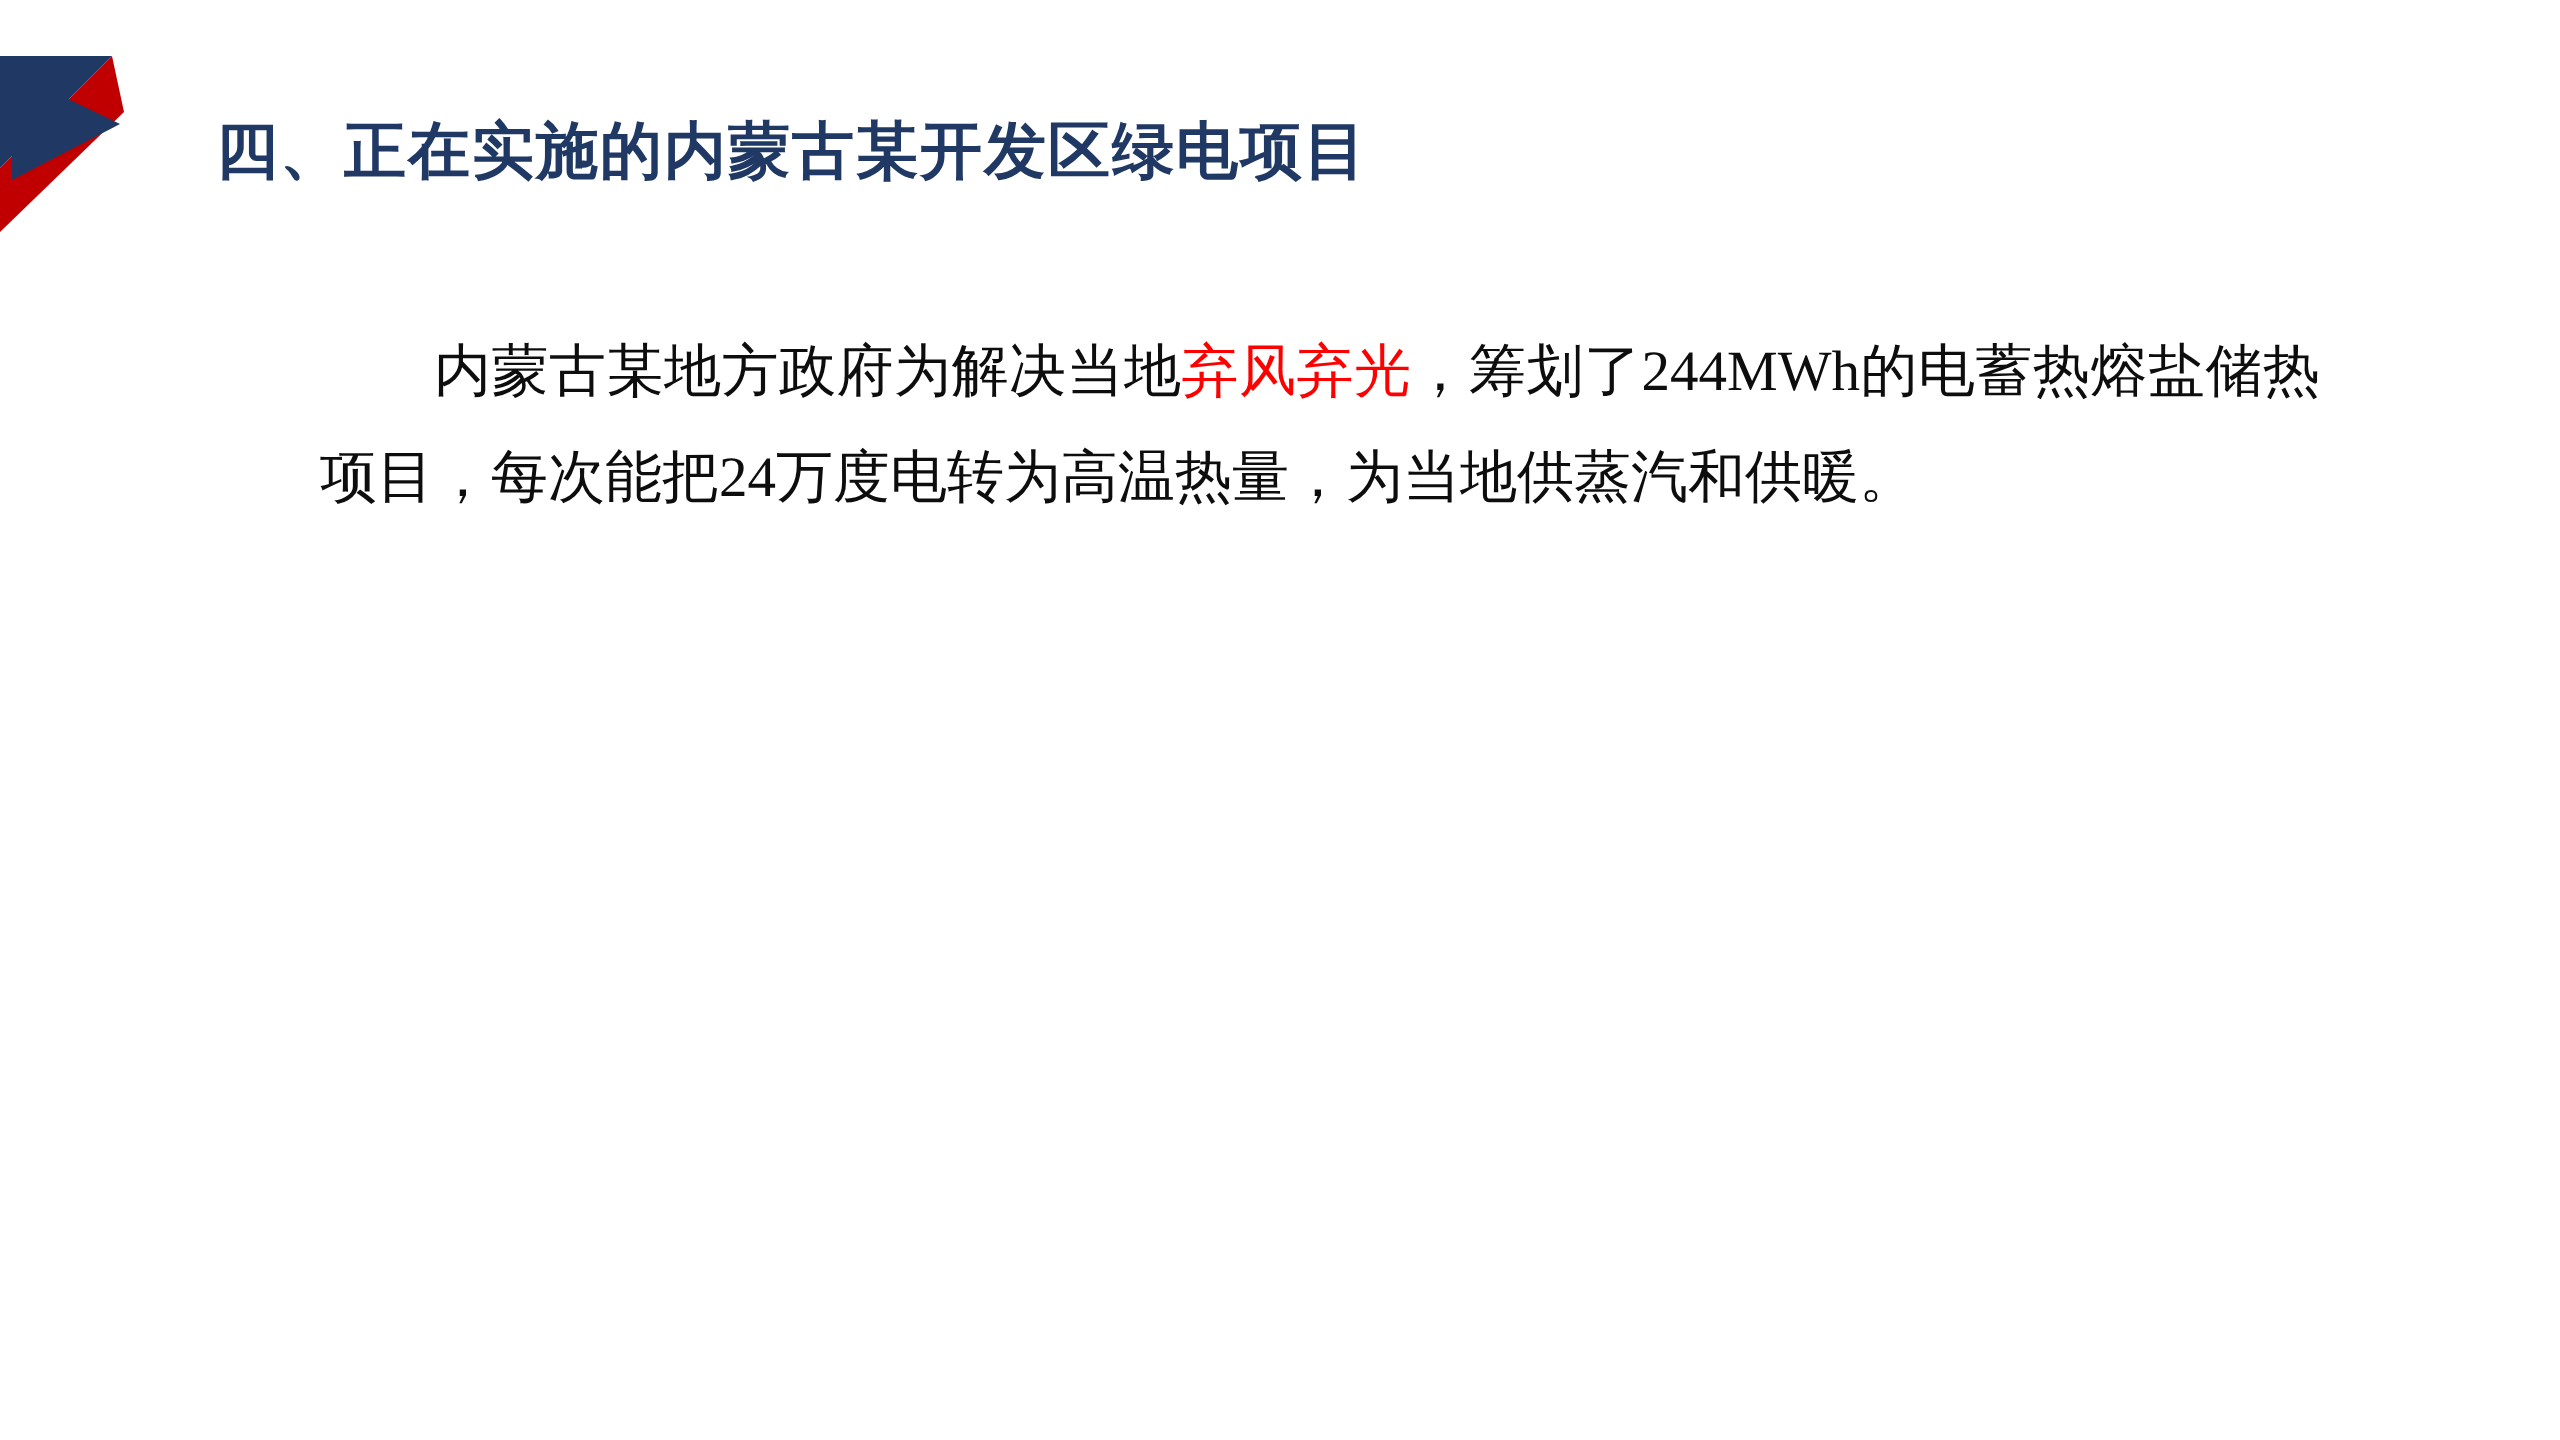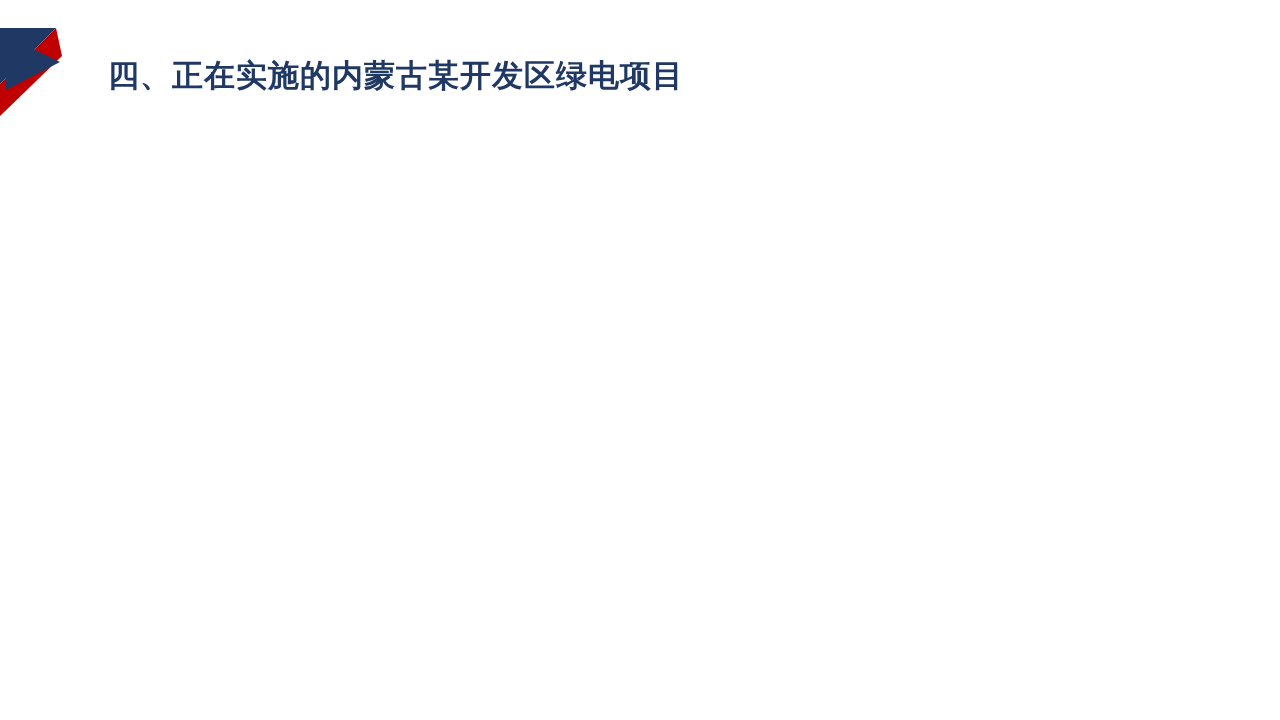--- a/index.html
+++ b/index.html
@@ -81,17 +81,18 @@
       <polygon points="0,0 56,0 0,56" fill="#1f3864"></polygon>
       <polygon points="0,56 0,88 62,28 56,0" fill="#c00000"></polygon>
       <polygon points="6,8 60,34 6,62" fill="#1f3864"></polygon>
     </svg>
   </div>
 
   <div class="slide-title">四、正在实施的内蒙古某开发区绿电项目</div>
 
   <div class="body-block">
 
+    <p class="para"><span>内蒙古某地方政府为解决当地</span><span class="hl-red">弃风弃光</span><span>，筹划了244MWh的电蓄热熔盐储热项目，每次能把24万度电转为高温热量，为当地供蒸汽和供暖。</span></p>
 
 
   </div>
 
 </div>
 
 </body></html>

